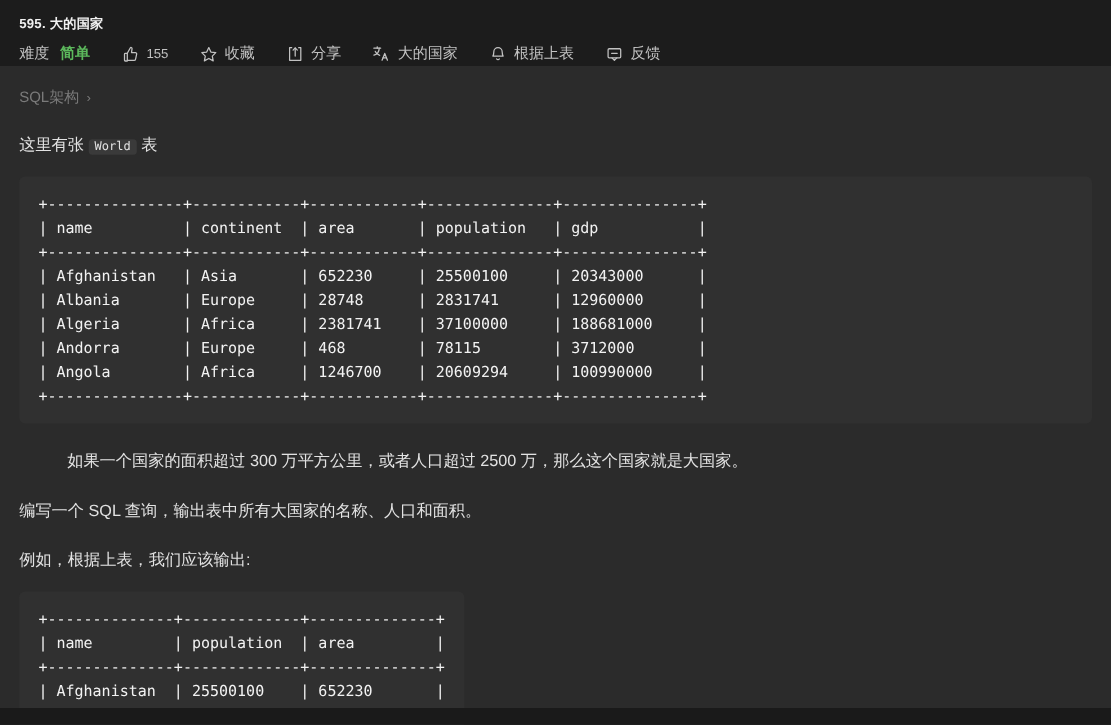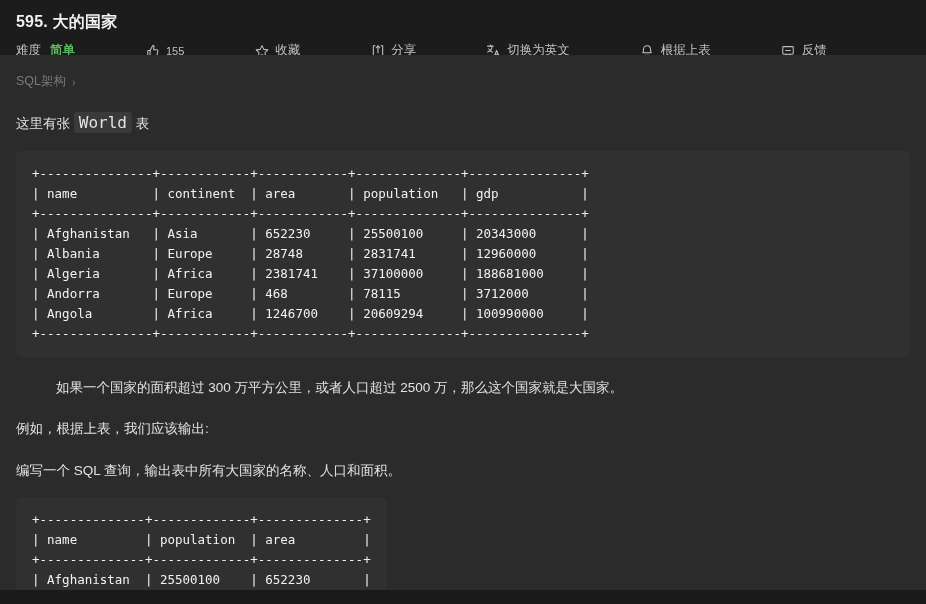--- a/index.html
+++ b/index.html
@@ -17,33 +17,32 @@
   }
 
   
   .header {
     background: #1c1c1c;
     padding: 8px 0 0 0;
     height: 55px;
     box-sizing: border-box;
   }
   .page-title {
-    font-size: 16px;
+    font-size: 11px;
     font-weight: bold;
     color: #f0f0f0;
     padding: 4px 0 0 16px;
     letter-spacing: 0.2px;
   }
   .meta-bar {
     display: flex;
     align-items: center;
     padding: 9px 0 0 16px;
     font-size: 12.5px;
     color: #c2c2c2;
-    gap: 44px;
   }
   .meta-item {
     display: flex;
     align-items: center;
     margin-right: 26px;
     white-space: nowrap;
   }
   .meta-item .ic {
     display: inline-flex;
     align-items: center;
@@ -93,21 +92,21 @@
   }
   .para.p1 { padding-top: 21px; }
   .para.p2 { padding-top: 21px; margin-left: 40px; }
   .para.p3 { padding-top: 21px; }
   .para.p4 { padding-top: 21px; }
 
   code.inline {
     font-family: "DejaVu Sans Mono", monospace;
     background: #3a3a3a;
     color: #e2e2e2;
-    font-size: 16px;
+    font-size: 10px;
     padding: 1px 5px;
     border-radius: 3px;
   }
 
   .codeblock {
     background: #303030;
     border-radius: 5px;
     margin-top: 16px;
     padding: 13px 16px;
     box-sizing: border-box;
@@ -177,21 +176,21 @@
       <span class="ic">
         <svg width="15" height="15" viewBox="0 0 24 24" fill="none" stroke="currentColor" stroke-width="1.7" stroke-linecap="round" stroke-linejoin="round">
           <path d="M2.5 5h9"></path>
           <path d="M7 3.2v1.8"></path>
           <path d="M9.6 5c0 4.4-3.1 8-7 9.4"></path>
           <path d="M4.4 9.4c1.1 2.5 3.2 4.4 5.8 5.2"></path>
           <path d="M13.4 21l3.6-9 3.6 9"></path>
           <path d="M14.7 18h4.6"></path>
         </svg>
       </span>
-      <span>切换为英文</span>
+      <span>大的国家</span>
     </div>
 
     <div class="meta-item">
       <span class="ic">
         <svg width="14" height="14" viewBox="0 0 24 24" fill="none" stroke="currentColor" stroke-width="1.8" stroke-linecap="round" stroke-linejoin="round">
           <path d="M6 9a6 6 0 0 1 12 0c0 4.4 1.4 6 1.4 6H4.6S6 13.4 6 9z"></path>
           <path d="M10.2 19a2 2 0 0 0 3.6 0"></path>
         </svg>
       </span>
       <span>根据上表</span>
@@ -229,23 +228,23 @@
 | Afghanistan   | Asia       | 652230     | 25500100     | 20343000      |
 | Albania       | Europe     | 28748      | 2831741      | 12960000      |
 | Algeria       | Africa     | 2381741    | 37100000     | 188681000     |
 | Andorra       | Europe     | 468        | 78115        | 3712000       |
 | Angola        | Africa     | 1246700    | 20609294     | 100990000     |
 +---------------+------------+------------+--------------+---------------+</pre>
   </div>
 
   <p class="para p2">如果一个国家的面积超过 300 万平方公里，或者人口超过 2500 万，那么这个国家就是大国家。</p>
 
+  <p class="para p3">编写一个 SQL 查询，输出表中所有大国家的名称、人口和面积。</p>
+
   <p class="para p4">例如，根据上表，我们应该输出:</p>
-
-  <p class="para p3">编写一个 SQL 查询，输出表中所有大国家的名称、人口和面积。</p>
 
   <div class="codeblock" style="display:inline-block;">
     <pre>+--------------+-------------+--------------+
 | name         | population  | area         |
 +--------------+-------------+--------------+
 | Afghanistan  | 25500100    | 652230       |
 | Algeria      | 37100000    | 2381741      |
 +--------------+-------------+--------------+</pre>
   </div>
 

